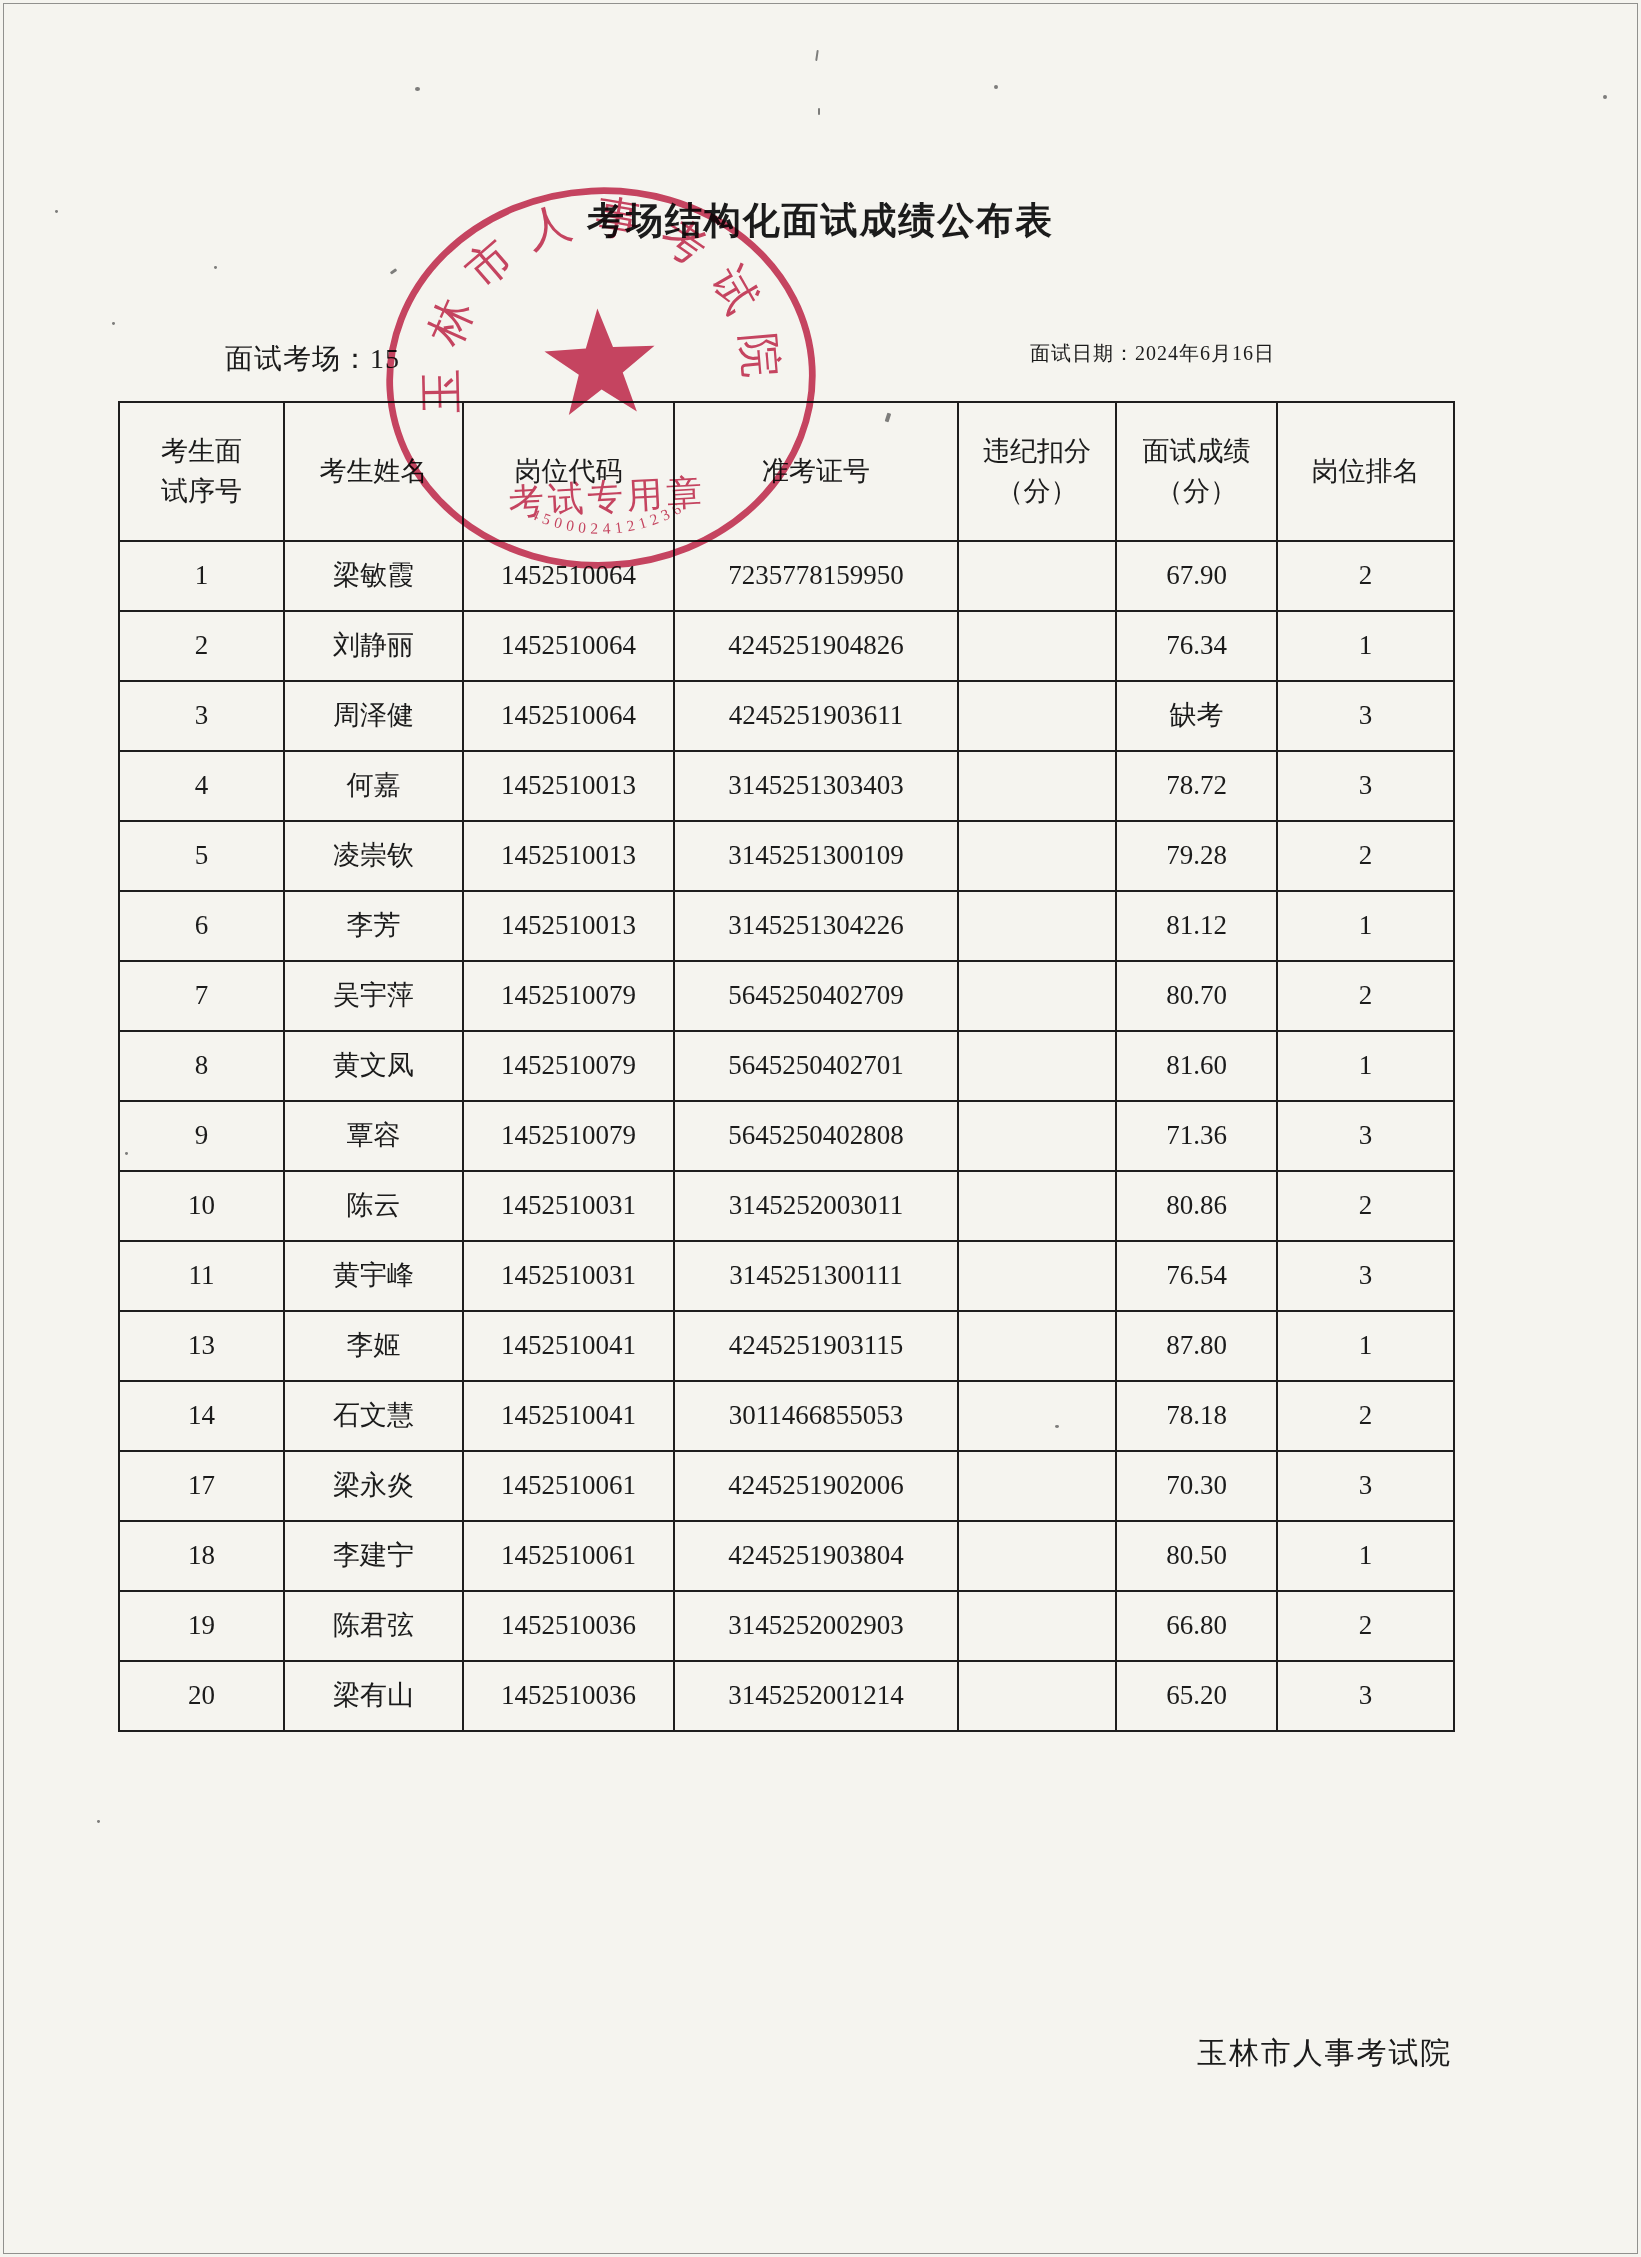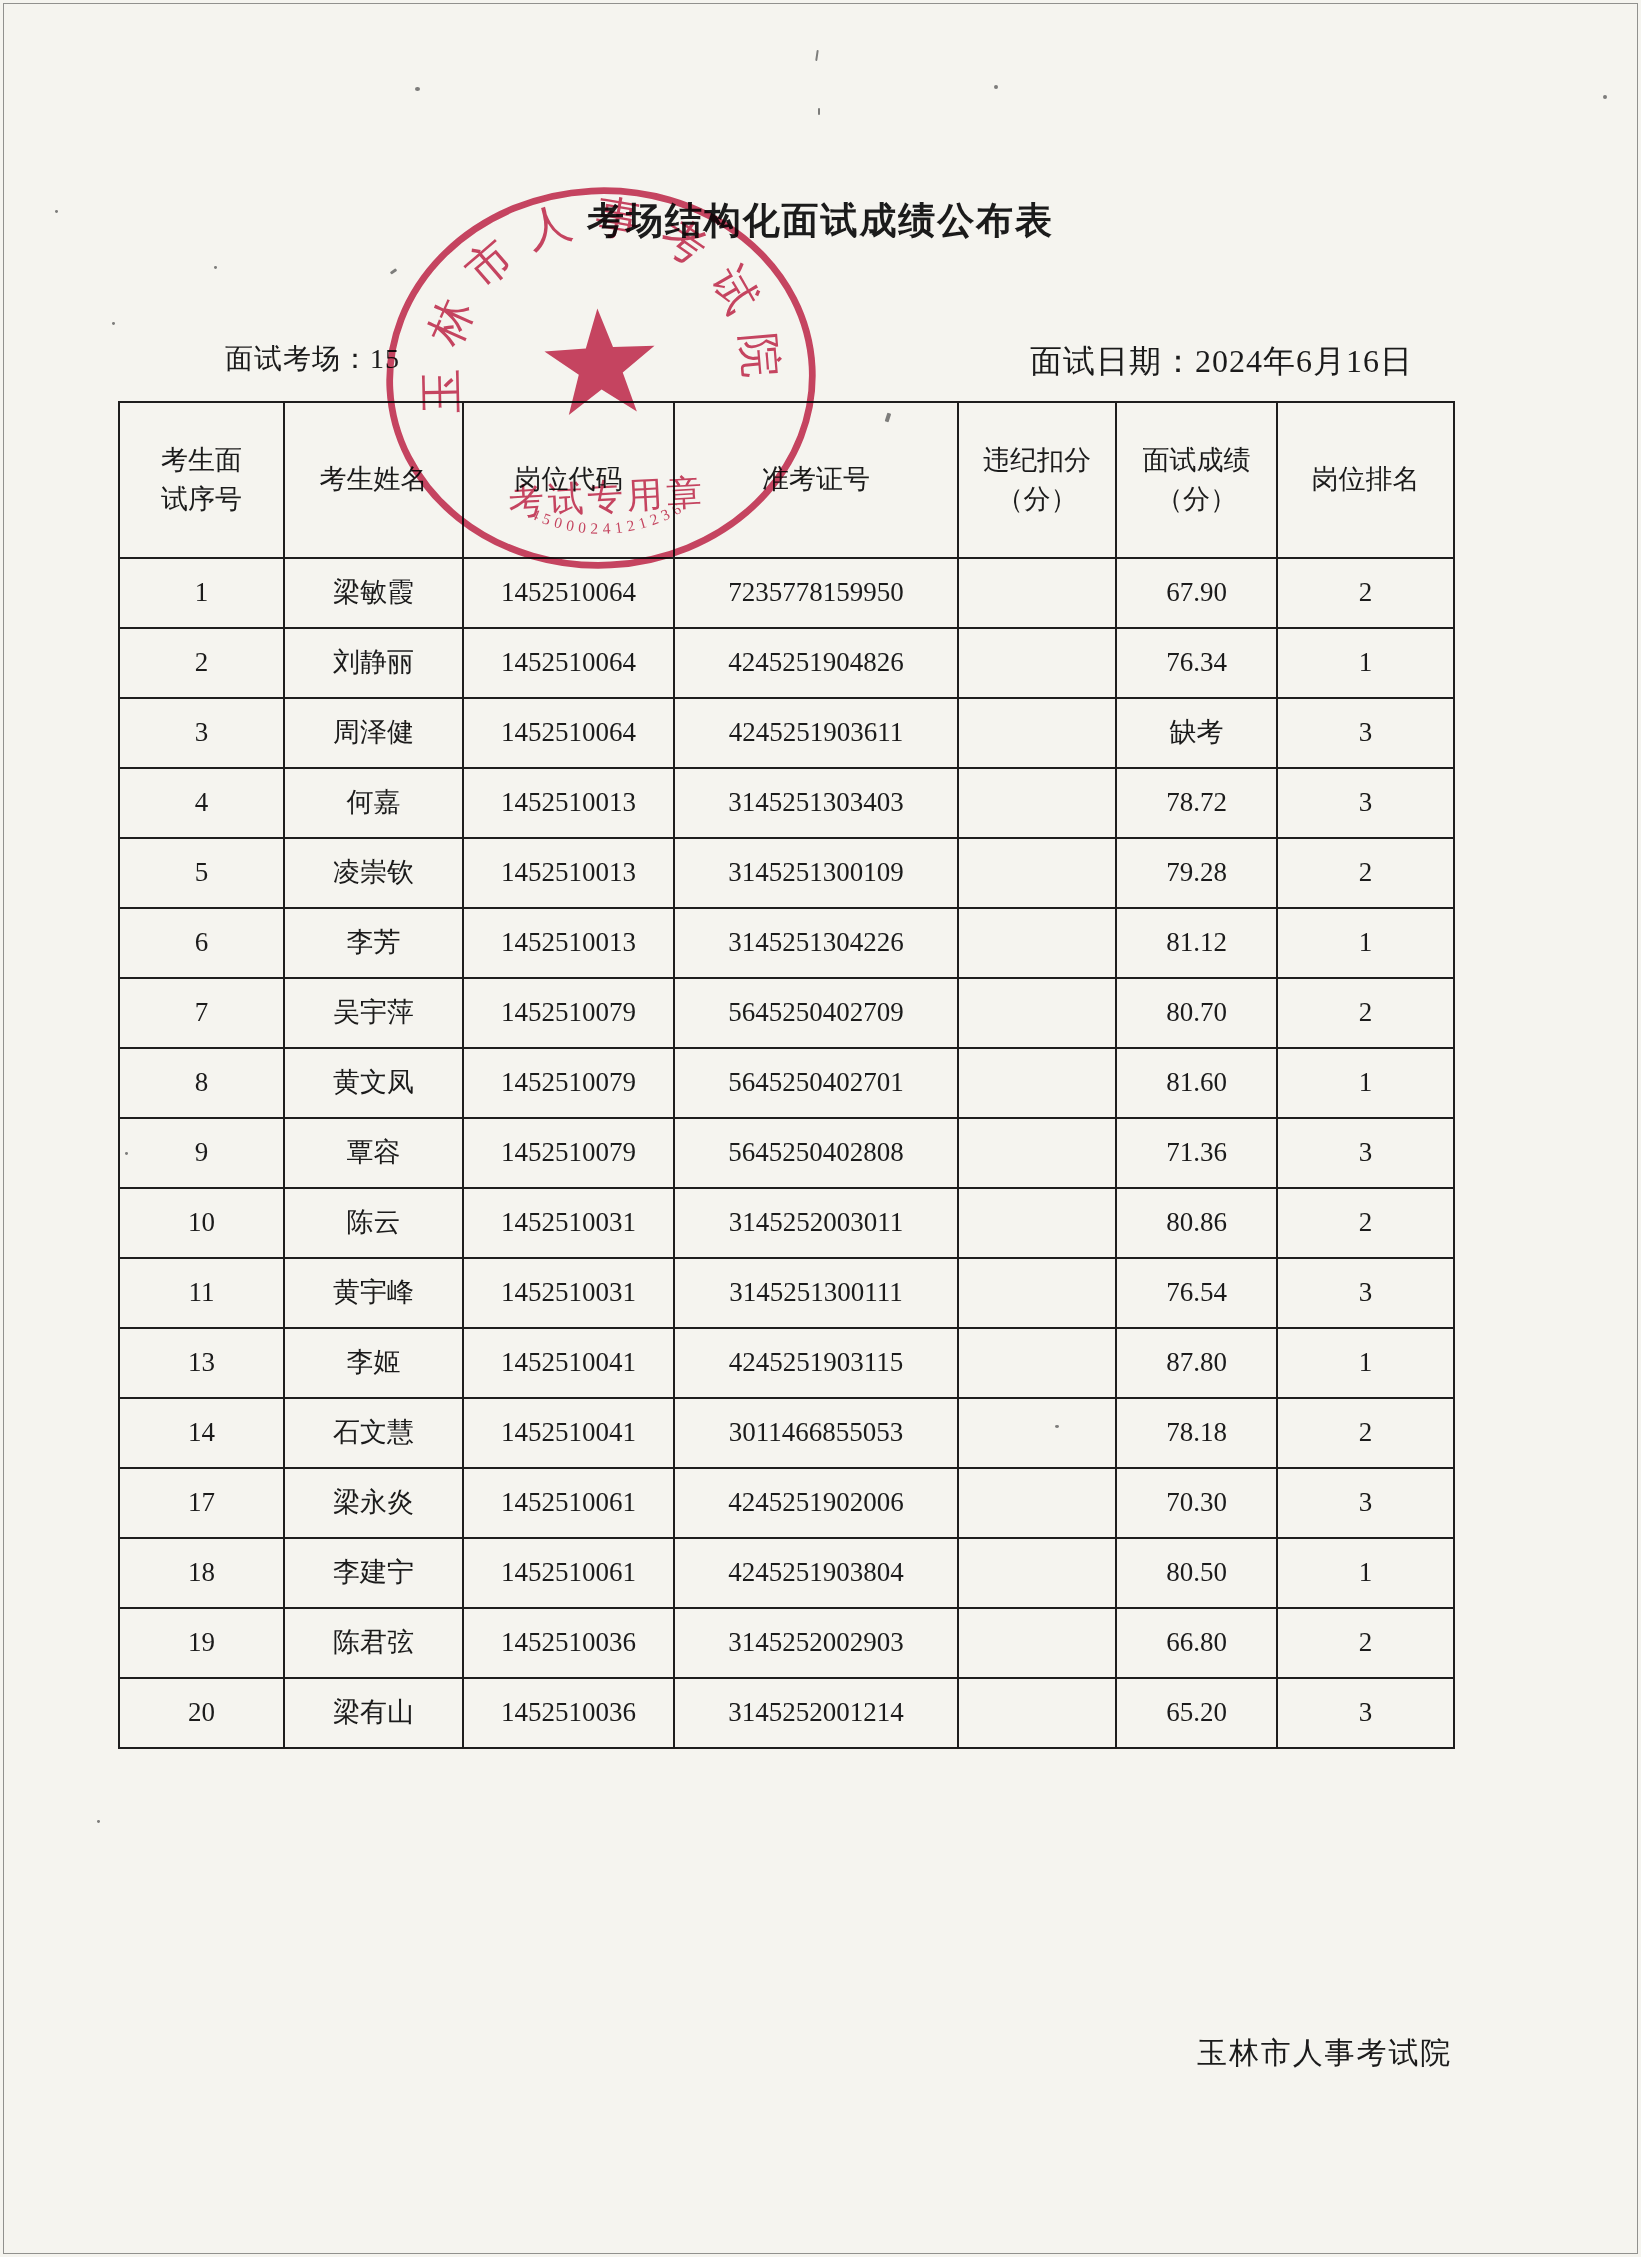--- a/index.html
+++ b/index.html
@@ -20,38 +20,38 @@
     position:absolute;left:0;top:196px;width:1641px;
     margin:0;text-align:center;
     font-size:37px;font-weight:700;letter-spacing:1.9px;
   }
   .meta-room{
     position:absolute;left:225px;top:340px;
     font-size:28px;letter-spacing:1px;white-space:nowrap;
   }
   .meta-date{
     position:absolute;left:1030px;top:340px;
-    font-size:32px;letter-spacing:1px;white-space:nowrap;
+    font-size:20px;letter-spacing:1px;white-space:nowrap;
   }
   table.score{
     position:absolute;left:118px;top:401px;
     width:1335px;
     border-collapse:collapse;table-layout:fixed;
     background:transparent;
   }
   table.score th, table.score td{
     border:2.4px solid #1e1e1e;
     text-align:center;vertical-align:middle;
     font-size:27px;font-weight:400;
     padding:0;line-height:1.45;
     white-space:pre-line;
     color:#1b1b1b;
   }
   table.score{border:2.9px solid #151515;}
-  table.score thead tr{height:156px;}
+  table.score thead tr{height:139px;}
   table.score tbody tr{height:70px;}
   .footer{
     position:absolute;left:1197px;top:2033px;width:261px;
     font-size:30px;letter-spacing:1.9px;text-align:left;white-space:nowrap;
   }
   .stamp{
     position:absolute;left:379px;top:183px;
     width:444px;height:390px;
     transform:rotate(-3deg);
     mix-blend-mode:multiply;

